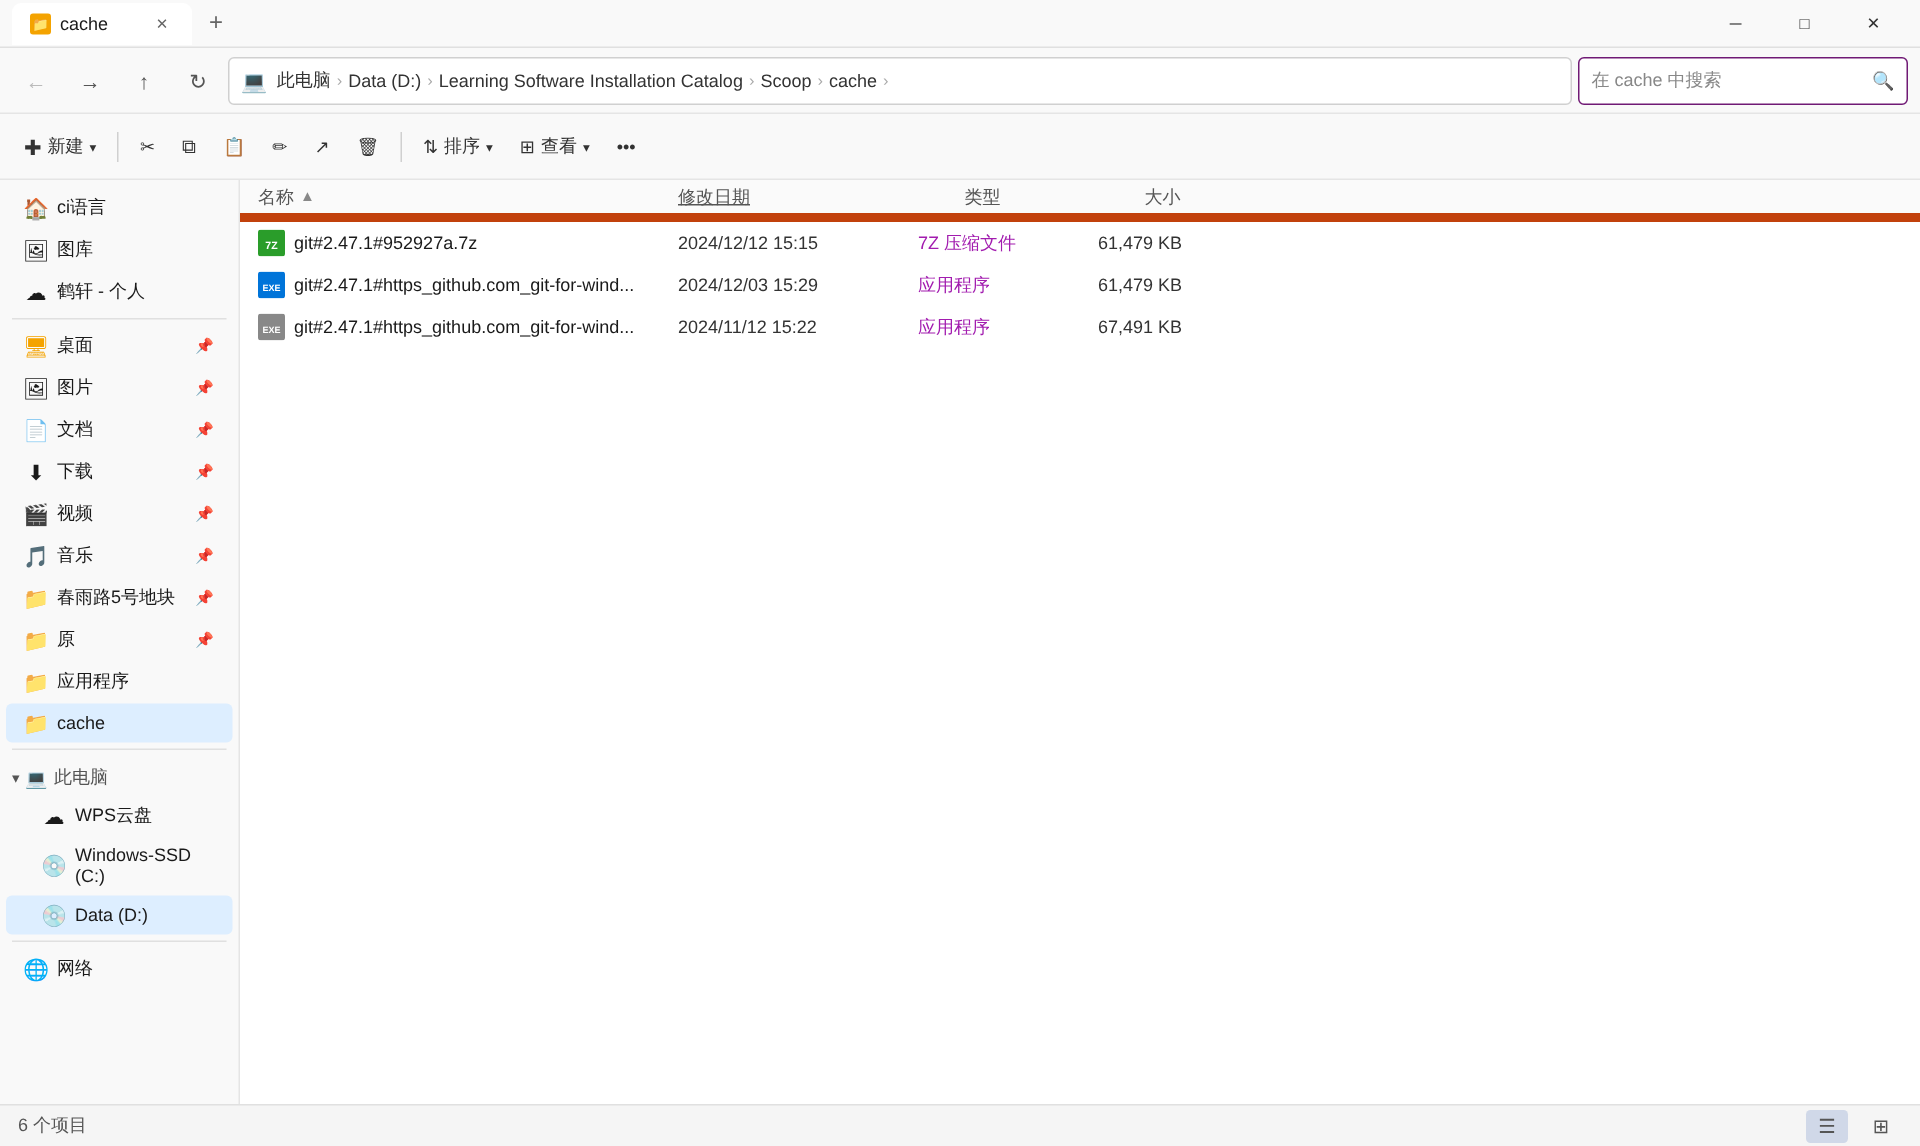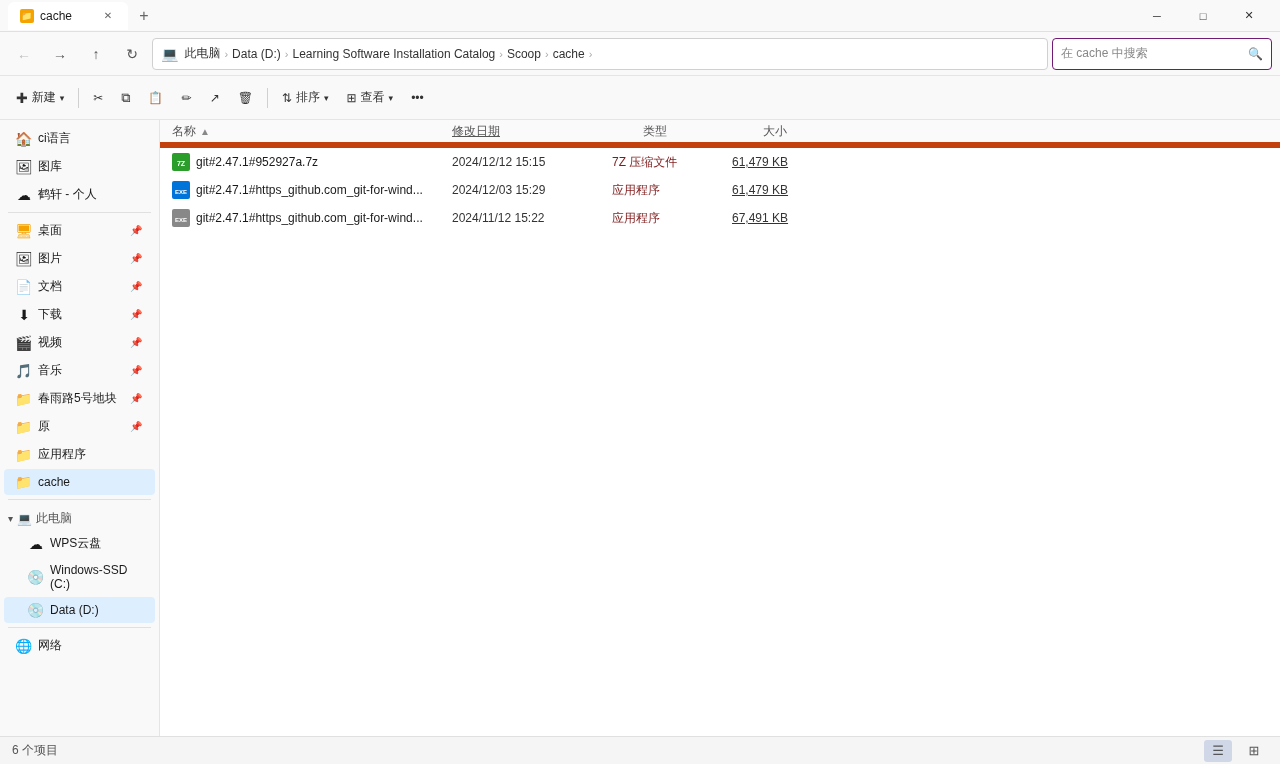--- a/index.html
+++ b/index.html
@@ -282,22 +282,22 @@
     }
     .file-icon {
       width: 18px;
       height: 18px;
       display: flex;
       align-items: center;
       justify-content: center;
       flex-shrink: 0;
     }
     .file-date { width: 160px; color: #333; }
-    .file-type { width: 120px; color: #7f1d1d; }
-    .file-size { width: 100px; color: #333; text-decoration: underline; }
+    .file-type { width: 120px; color: #a21caf; }
+    .file-size { width: 100px; color: #333; }
 
     
     .status-bar {
       height: 28px;
       background: #f5f5f5;
       border-top: 1px solid #e0e0e0;
       display: flex;
       align-items: center;
       padding: 0 12px;
       font-size: 12px;

